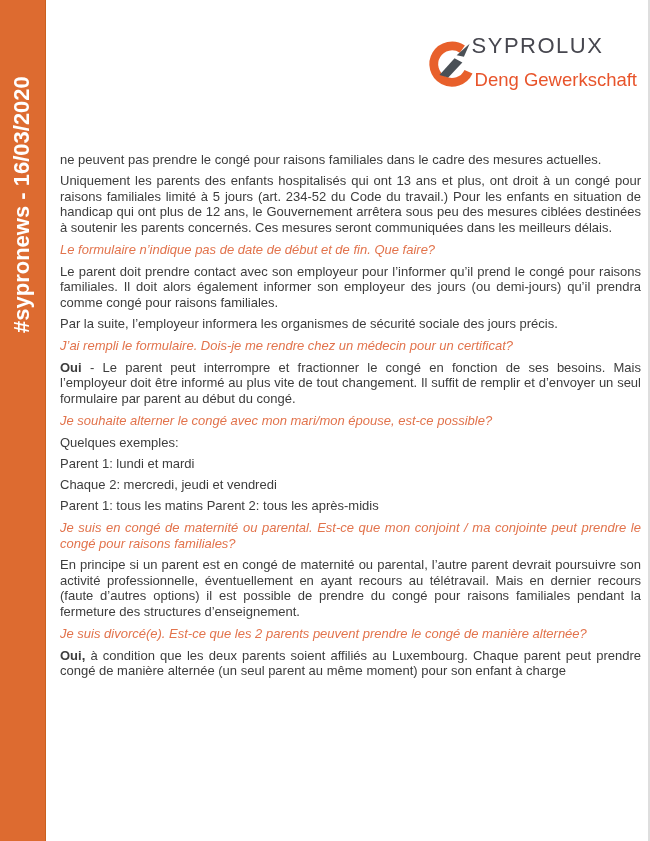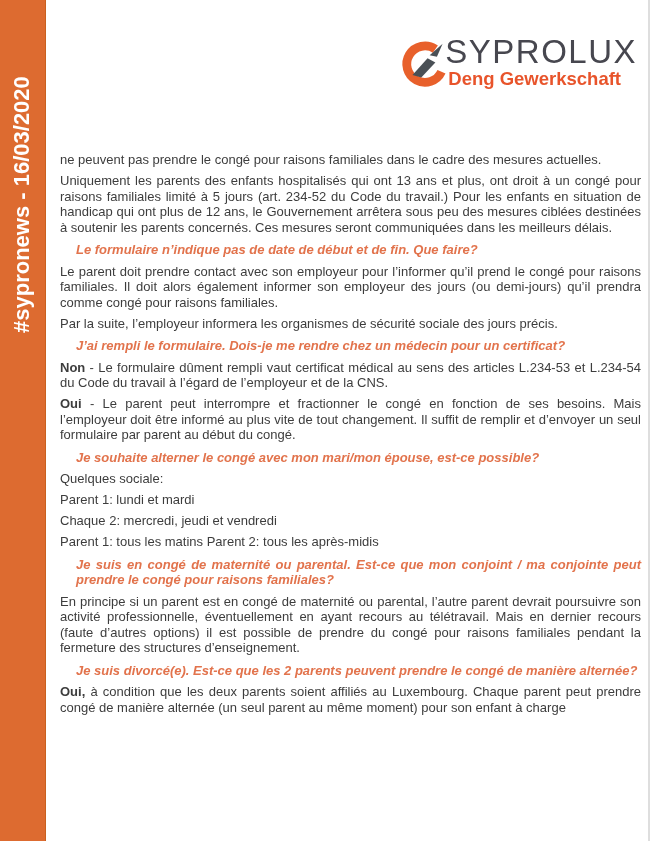--- a/index.html
+++ b/index.html
@@ -26,39 +26,39 @@
     position:absolute; right:0; top:0; width:2px; height:100%;
     background:#dedede;
   }
   
   .logo { position:absolute; top:35px; right:13px; display:flex; align-items:flex-start; }
   .logo-icon { width:52px; height:52px; flex:0 0 auto; margin-top:2px; }
   .logo-icon .ring { stroke:var(--logo-orange,#E8602B); fill:none; stroke-width:8.5; }
   .logo-icon .dark { fill:#4A5056; }
   .logo-textcol { margin-left:-7px; }
   .logo-name {
-    display:block; font-size:33px; line-height:1; letter-spacing:1.5px;
+    display:block; font-size:22px; line-height:1; letter-spacing:1.5px;
     color:var(--logo-name-color,#47474F); font-weight:500;
   }
   .logo-tagline {
-    display:block; font-size:18.5px; margin-top:0; margin-left:3px;
-    color:var(--logo-tagline-color,#E8542B); font-weight:700;
+    display:block; font-size:18.5px; margin-top:12px; margin-left:3px;
+    color:var(--logo-tagline-color,#E8542B); font-weight:400;
   }
   
   .article {
     position:absolute; left:60px; top:152px; width:581px;
     color:var(--body-text,#3D3D3D);
     font-size:13px; line-height:15.5px;
     text-align:justify; hyphens:auto; -webkit-hyphens:auto;
   }
   .body-p { margin:0 0 5.5px 0; }
   .question {
-    margin:7px 0 6px 16px;
+    margin:7px 0 6px 0;
     color:var(--heading,#E2734C);
-    font-style:italic; font-weight:bold;
+    font-style:italic; font-weight:normal;
   }
   .lead { font-weight:bold; }
 </style>
 </head>
 <body>
 
 <div class="page">
 
   <aside class="sidebar">
     <span class="vtext">#sypronews - 16/03/2020</span>
@@ -76,24 +76,23 @@
     </div>
   </header>
 
   <main class="article">
     <p class="body-p">ne peuvent pas prendre le congé pour raisons familiales dans le cadre des mesures actuelles.</p>
     <p class="body-p">Uniquement les parents des enfants hospitalisés qui ont 13 ans et plus, ont droit à un congé pour raisons familiales limité à 5 jours (art. 234-52 du Code du travail.) Pour les enfants en situation de handicap qui ont plus de 12 ans, le Gouvernement arrêtera sous peu des mesures ciblées destinées à soutenir les parents concernés. Ces mesures seront communiquées dans les meilleurs délais.</p>
     <p class="question">Le formulaire n’indique pas de date de début et de fin. Que faire?</p>
     <p class="body-p">Le parent doit prendre contact avec son employeur pour l’informer qu’il prend le congé pour raisons familiales. Il doit alors également informer son employeur des jours (ou demi-jours) qu’il prendra comme congé pour raisons familiales.</p>
     <p class="body-p">Par la suite, l’employeur informera les organismes de sécurité sociale des jours précis.</p>
     <p class="question">J’ai rempli le formulaire. Dois-je me rendre chez un médecin pour un certificat?</p>
-    <p class="body-p"><b class="lead">Non</b><span> - Le formulaire dûment rempli vaut certificat médical au sens des articles L.234-53 et L.234-54 du Code du travail à l’égard de l’employeur et de la CNS.</span></p>
     <p class="body-p"><b class="lead">Oui</b><span> - Le parent peut interrompre et fractionner le congé en fonction de ses besoins. Mais l’employeur doit être informé au plus vite de tout changement. Il suffit de remplir et d’envoyer un seul formulaire par parent au début du congé.</span></p>
     <p class="question">Je souhaite alterner le congé avec mon mari/mon épouse, est-ce possible?</p>
-    <p class="body-p">Quelques sociale:</p>
+    <p class="body-p">Quelques exemples:</p>
     <p class="body-p">Parent 1: lundi et mardi</p>
     <p class="body-p">Chaque 2: mercredi, jeudi et vendredi</p>
     <p class="body-p">Parent 1: tous les matins Parent 2: tous les après-midis</p>
     <p class="question">Je suis en congé de maternité ou parental. Est-ce que mon conjoint / ma conjointe peut prendre le congé pour raisons familiales?</p>
     <p class="body-p">En principe si un parent est en congé de maternité ou parental, l’autre parent devrait poursuivre son activité professionnelle, éventuellement en ayant recours au télétravail. Mais en dernier recours (faute d’autres options) il est possible de prendre du congé pour raisons familiales pendant la fermeture des structures d’enseignement.</p>
     <p class="question">Je suis divorcé(e). Est-ce que les 2 parents peuvent prendre le congé de manière alternée?</p>
     <p class="body-p"><b class="lead">Oui,</b><span> à condition que les deux parents soient affiliés au Luxembourg. Chaque parent peut prendre congé de manière alternée (un seul parent au même moment) pour son enfant à charge</span></p>
   </main>
 
   <div class="page-edge"></div>

